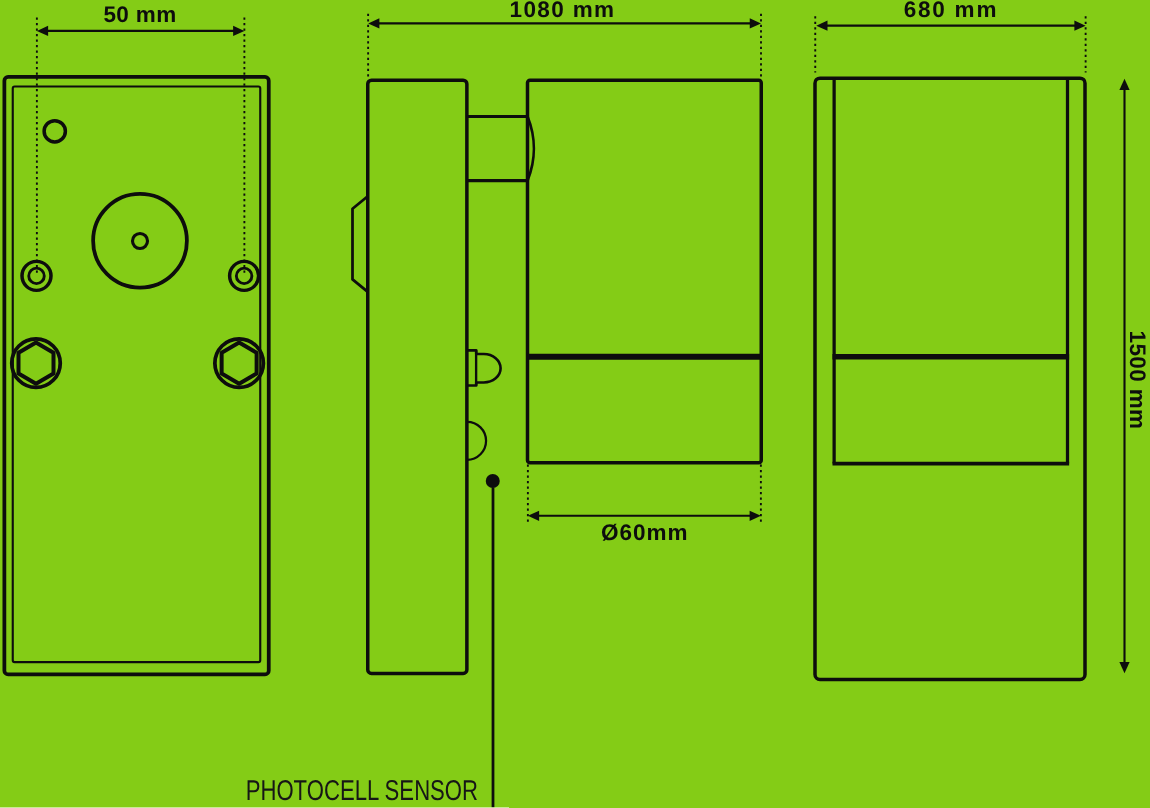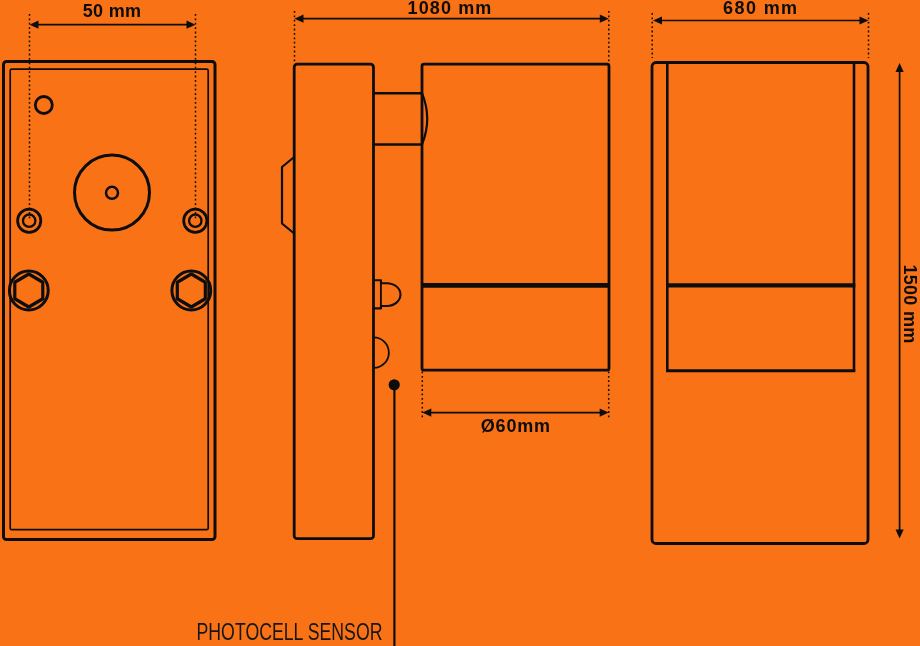--- a/index.html
+++ b/index.html
@@ -1,16 +1,16 @@
 <!DOCTYPE html>
 <html><head>
 <meta charset="utf-8">
 <style>
   html,body{margin:0;padding:0;background:#ffffff;}
-  #wrap{position:relative;width:920px;height:646px;background:#f97316;overflow:hidden;}
+  #wrap{position:relative;width:920px;height:646px;background:#84cc16;overflow:hidden;}
   svg{position:absolute;left:0;top:0;}
   .dim{font-family:"Liberation Sans",sans-serif;font-weight:bold;font-size:18px;fill:#0d0d0d;letter-spacing:0.3px;}
   .lab{font-family:"Liberation Sans",sans-serif;font-weight:normal;font-size:23px;fill:#161616;}
 </style>
 </head>
 <body>
 <div id="wrap">
 <svg width="920" height="646" viewBox="0 0 920 646">
   <g fill="none" stroke="#0d0d0d">
 

